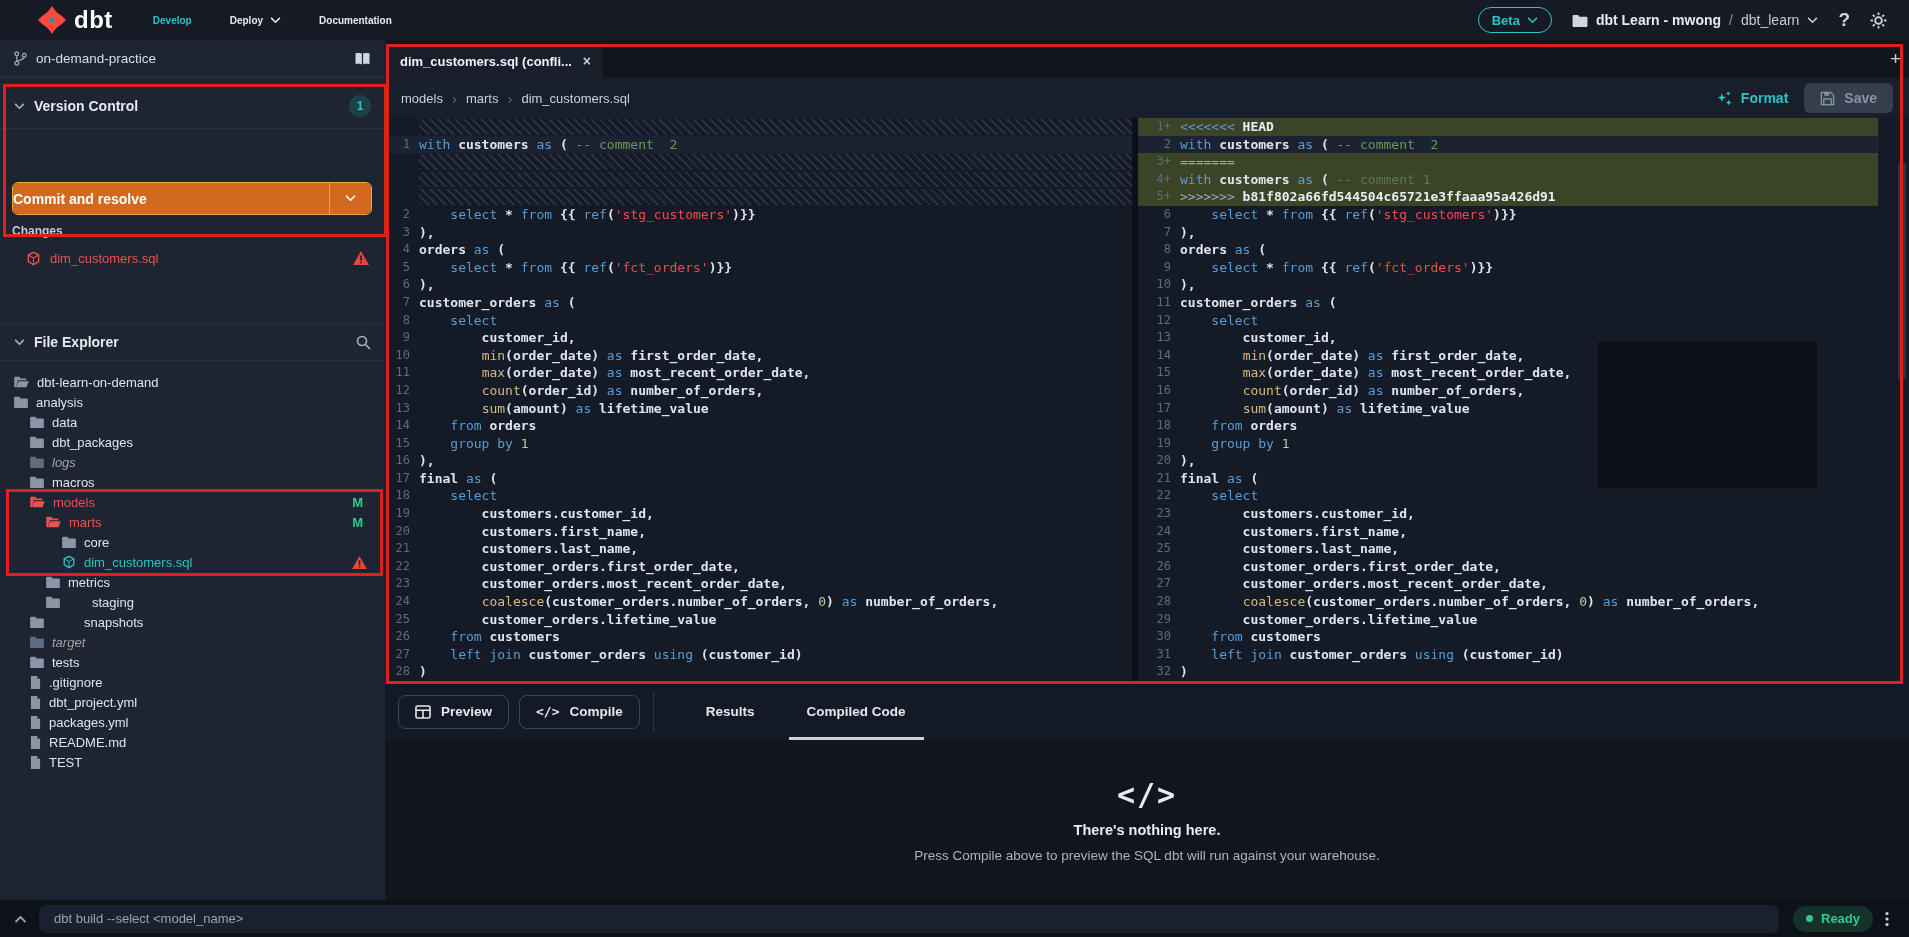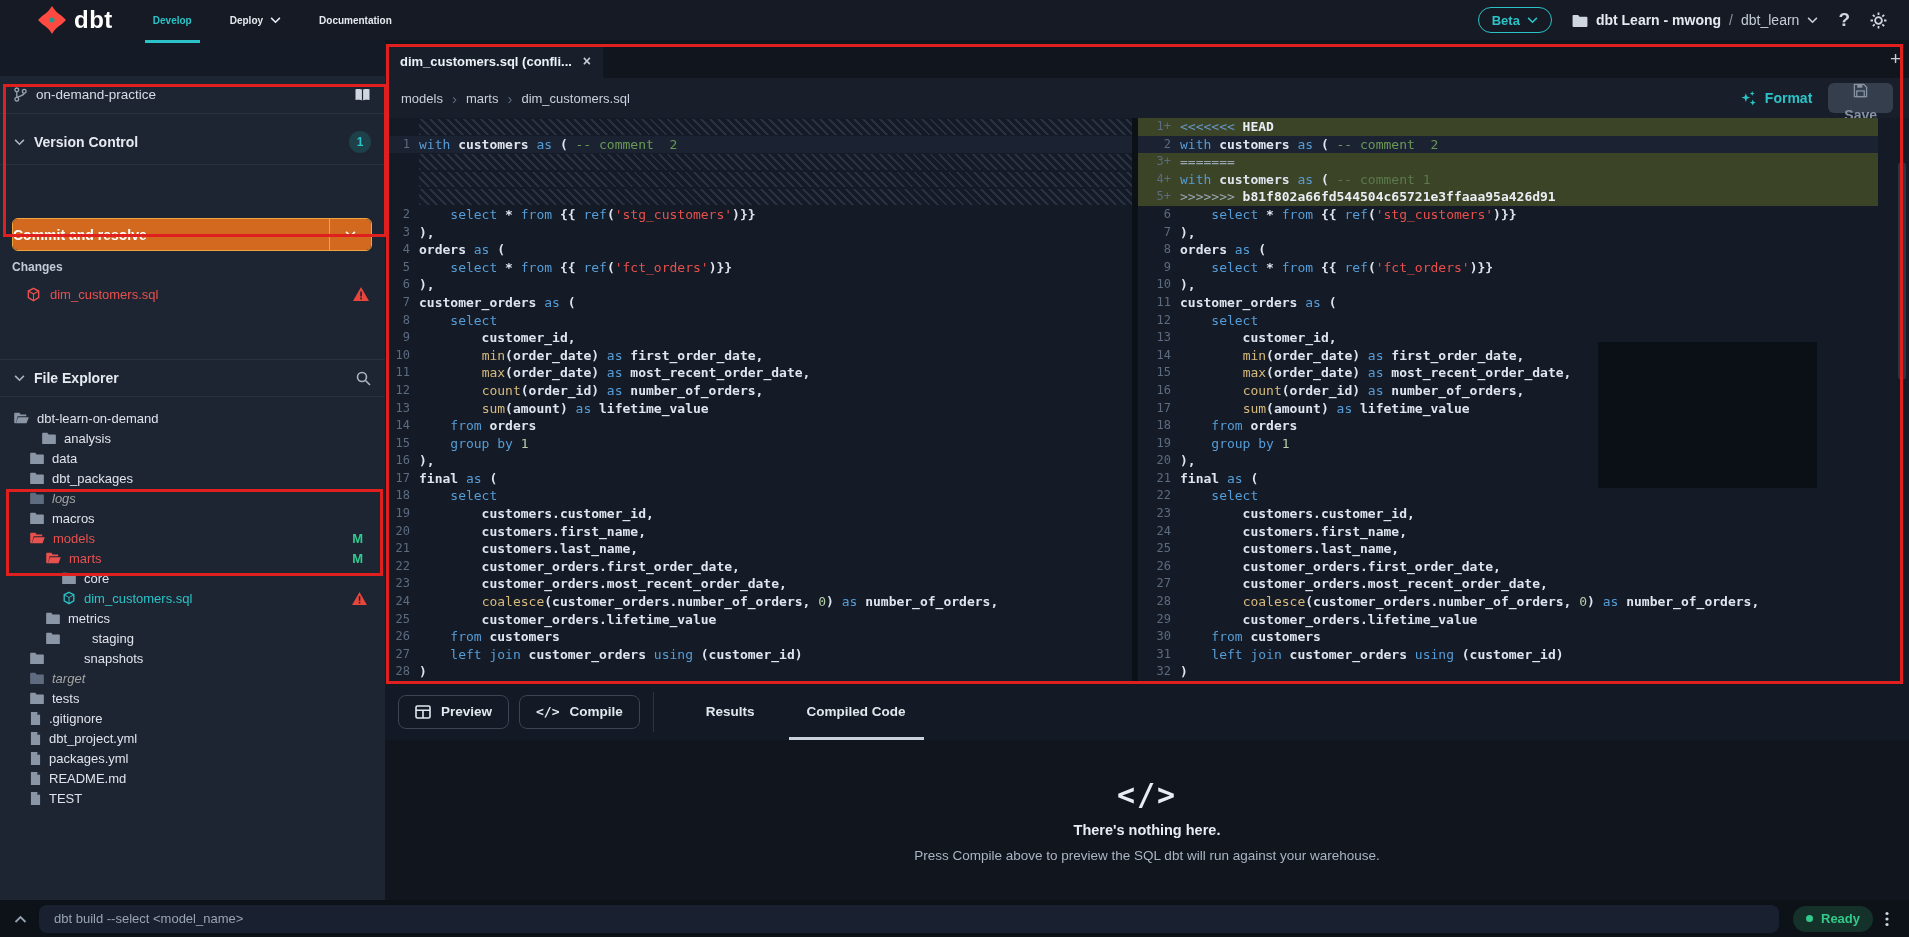--- a/index.html
+++ b/index.html
@@ -20,21 +20,21 @@
   .chev path{fill:none;stroke:currentColor;stroke-width:1.8px;}
   #topnav .right{margin-left:auto;display:flex;align-items:center;gap:20px;margin-right:22px;}
   .beta-badge{border:1.5px solid #2bc3c7;color:#2bc3c7;border-radius:15px;height:26px;padding:0 13px;display:flex;align-items:center;gap:7px;font-size:13px;font-weight:bold;}
   .proj-sel{display:flex;align-items:center;gap:8px;font-size:14px;color:#e6eaf0;}
   .proj-sel .acct{font-weight:bold;}
   .proj-sel .sep{color:#8a95a6;}
   .proj-sel .proj{color:#c6cdd8;}
   .icon-btn{color:#cfd6e0;font-size:17px;font-weight:bold;cursor:pointer;}
 
   
-  #sidebar{position:absolute;left:0;top:40px;width:385px;height:860px;background:#1e2532;margin-top:36px;}
+  #sidebar{position:absolute;left:0;top:40px;width:385px;height:860px;background:#1e2532;}
   .branch-row{height:38px;display:flex;align-items:center;padding:0 14px;gap:9px;border-bottom:1px solid #2a3240;}
   .branch-name{font-size:13.5px;color:#d7dde6;flex:1;}
   .sec-header{height:36px;display:flex;align-items:center;padding:0 14px;gap:9px;}
   .sec-title{font-size:14px;font-weight:bold;color:#e6eaf0;flex:1;}
   .vc-badge{width:22px;height:22px;border-radius:50%;background:#1d4049;color:#2bc3c7;font-size:12px;font-weight:bold;display:flex;align-items:center;justify-content:center;}
   .hdiv{height:1px;background:#2a3240;}
   .commit-btn{position:absolute;left:12px;right:13px;top:94px;height:33px;display:flex;border:1px solid #eea53d;border-radius:6px;overflow:hidden;cursor:pointer;}
   .commit-main{flex:1;background:#d2691e;color:#fff;font-size:14px;font-weight:bold;display:flex;align-items:center;}
   .commit-caret{width:42px;background:#d2691e;border-left:1px solid #eea53d;display:flex;align-items:center;justify-content:center;color:#fff;}
   .changes-label{position:absolute;left:12px;top:136px;font-size:12px;font-weight:bold;color:#c2cad6;}
@@ -56,21 +56,21 @@
   #tabbar{position:absolute;left:0;top:0;right:0;height:38px;background:#10151e;}
   .editor-tab{position:absolute;left:0;top:4px;width:218px;height:34px;background:#181f2b;display:flex;align-items:center;padding:0 12px 0 15px;gap:10px;cursor:pointer;}
   .tab-title{font-size:13px;font-weight:bold;color:#eef2f7;flex:1;white-space:nowrap;overflow:hidden;}
   .tab-close{color:#c6cdd8;font-size:14px;font-weight:bold;cursor:pointer;}
   .new-tab{position:absolute;right:8px;top:8px;color:#c6cdd8;font-size:19px;cursor:pointer;}
   #crumb-row{position:absolute;left:0;top:38px;right:0;height:40px;background:#181f2b;display:flex;align-items:center;padding:0 16px;}
   .crumb{display:flex;align-items:center;gap:9px;font-size:13px;color:#c9d1dc;}
   .crumb .csep{color:#5c6b80;font-size:15px;}
   .crumb-actions{margin-left:auto;display:flex;align-items:center;gap:16px;}
   .format-btn{display:flex;align-items:center;gap:8px;color:#2bc3c7;font-size:14px;font-weight:bold;cursor:pointer;}
-  .save-btn{background:#343e4d;border-radius:6px;height:30px;padding:0 16px;display:flex;align-items:center;gap:9px;color:#8792a3;font-size:14px;font-weight:bold;cursor:pointer;flex-direction:column;}
+  .save-btn{background:#343e4d;border-radius:6px;height:30px;padding:0 16px;display:flex;align-items:center;gap:9px;color:#8792a3;font-size:14px;font-weight:bold;cursor:pointer;}
 
   
   #editor{position:absolute;left:0;top:78px;right:0;height:565px;background:#141b26;overflow:hidden;}
   .pane{position:absolute;top:0;bottom:0;overflow:hidden;}
   #pane-left{left:0;width:747px;}
   #pane-right{left:753px;right:31px;}
   #pane-div{position:absolute;left:747px;width:6px;top:0;bottom:0;background:#0c1017;}
   .code-row{display:flex;height:17.6px;line-height:17.6px;font-family:"DejaVu Sans Mono",monospace;font-size:13px;white-space:pre;position:relative;}
   .code-row .gut{flex:none;width:34px;text-align:right;padding-right:9px;color:#5c6b80;font-size:12px;}
   #pane-right .code-row .gut{width:42px;}
@@ -260,21 +260,21 @@
     <div class="tree" id="file-tree">
         <div class="tree-row" style="padding-left: 14px;">
           <span class="t-icon">
             <svg width="15" height="12" viewBox="0 0 17 14">
               <path fill="#8a95a6" d="M1 1h5l1.5 2H14v2H4L2 13H1a1 1 0 0 1-1-1V2a1 1 0 0 1 1-1z"></path>
               <path fill="#8a95a6" d="M4.5 6H17l-2.6 7H2z"></path>
             </svg>
           </span>
           <span>dbt-learn-on-demand</span>
         </div>
-        <div class="tree-row" style="padding-left: 42px;">
+        <div class="tree-row" style="padding-left: 14px;">
           <span class="t-icon">
             <svg width="14" height="12" viewBox="0 0 16 14">
               <path fill="#8a95a6" d="M1 1h5l1.5 2H15a1 1 0 0 1 1 1v9a1 1 0 0 1-1 1H1a1 1 0 0 1-1-1V2a1 1 0 0 1 1-1z"></path>
             </svg>
           </span>
           <span>analysis</span>
         </div>
         <div class="tree-row" style="padding-left: 30px;">
           <span class="t-icon">
             <svg width="14" height="12" viewBox="0 0 16 14">

